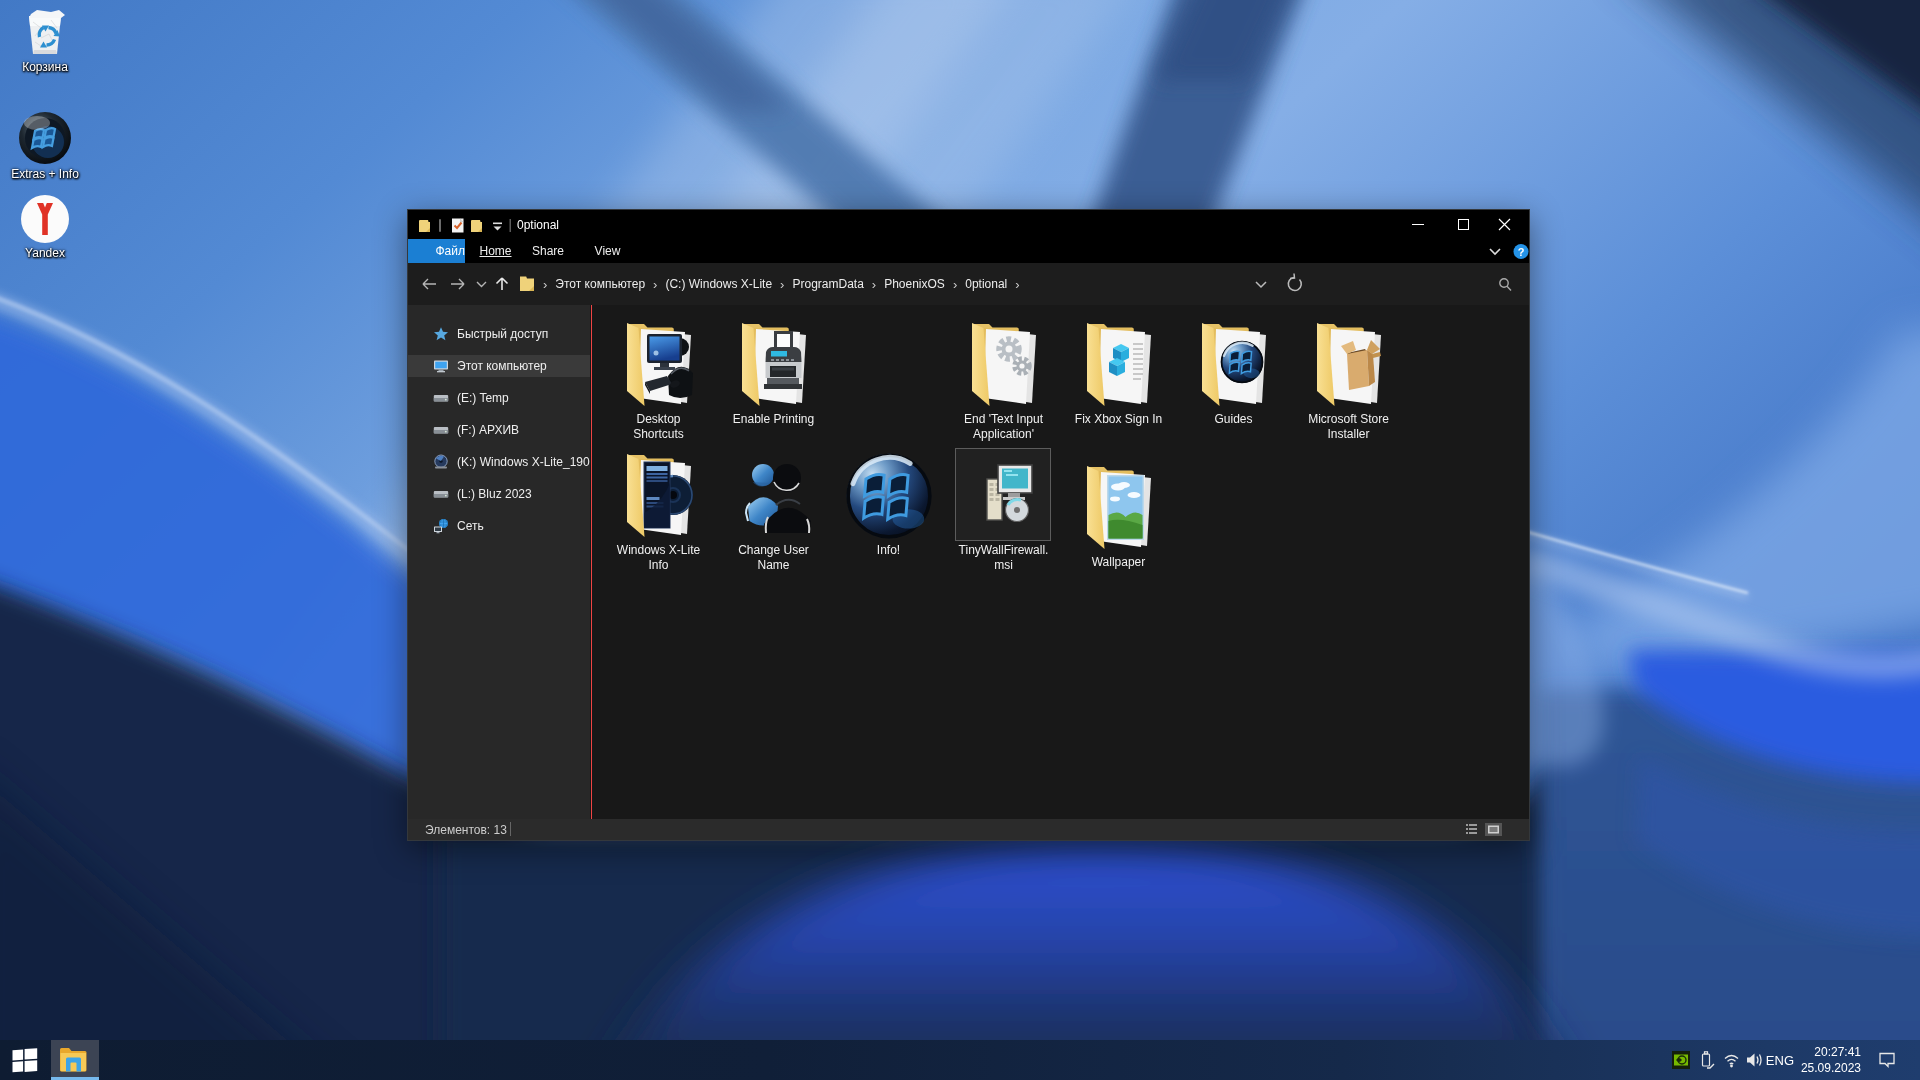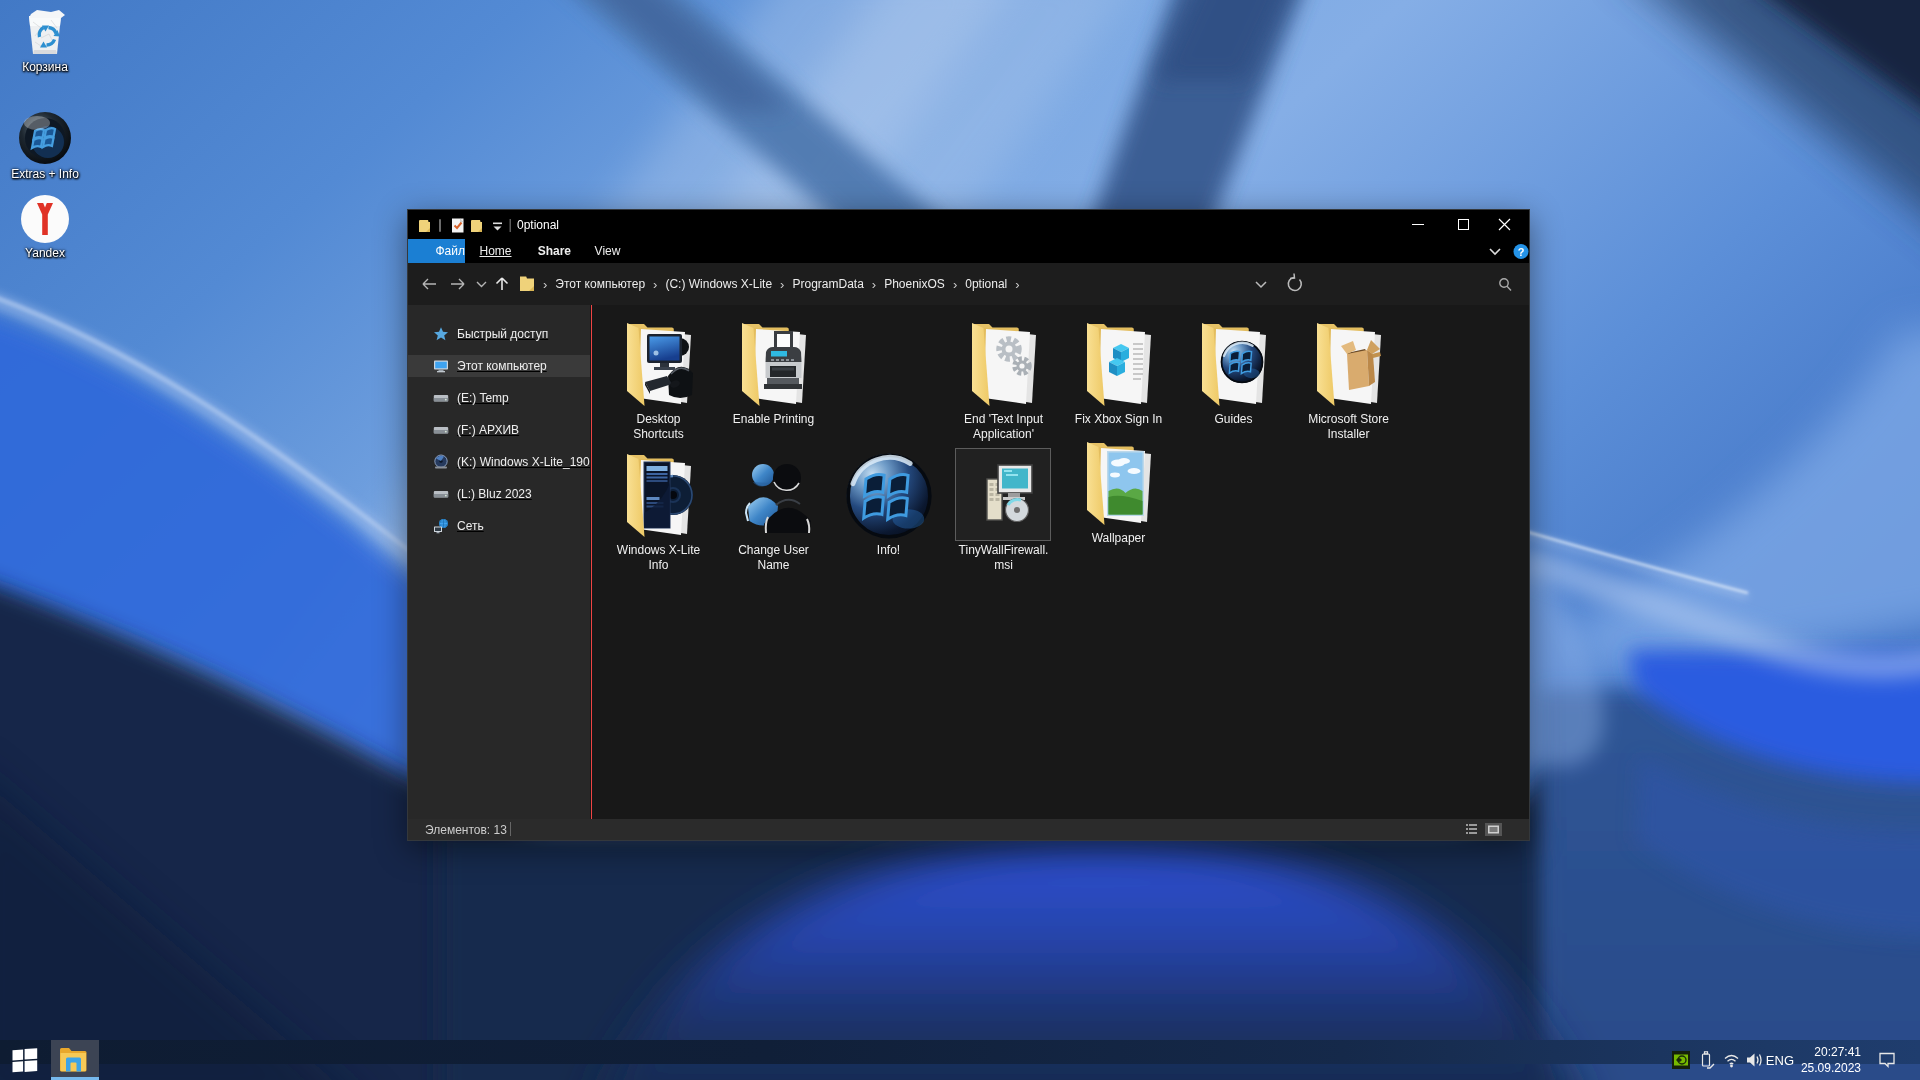--- a/index.html
+++ b/index.html
@@ -9,32 +9,32 @@
 .abs{position:absolute;}
 
 .dico{position:absolute;width:90px;text-align:center;color:#fff;font-size:12px;}
 .dico .lab{text-shadow:0 1px 2px #000,0 0 3px #000,1px 1px 2px #000;margin-top:2px;}
 
 #win{position:absolute;left:407px;top:209px;width:1123px;height:632px;background:#ef4444;
 border:1px solid #34383c;box-shadow:0 8px 30px rgba(0,0,0,.45);}
 #titlebar{position:absolute;left:0;top:0;width:100%;height:29px;background:#000;color:#fff;}
 #menubar{position:absolute;left:0;top:29px;width:100%;height:24px;background:#000;color:#eee;font-size:12px;}
 #addr{position:absolute;left:0;top:53px;width:100%;height:42px;background:#1d1d1d;color:#eee;font-size:12px;}
-#sidebar{position:absolute;left:0;top:95px;width:183px;height:514px;background:#282828;border-right:1px solid #171717;text-decoration:underline;}
+#sidebar{position:absolute;left:0;top:95px;width:183px;height:514px;background:#282828;border-right:1px solid #171717;}
 #content{position:absolute;left:184px;top:95px;right:0;height:514px;background:#181818;}
 #statusbar{position:absolute;left:0;top:609px;width:100%;height:21px;background:#2b2b2b;color:#ccc;font-size:12px;}
 .srow{height:32px;display:flex;align-items:center;padding-left:25px;color:#eee;font-size:12px;white-space:nowrap;overflow:hidden;}
 .srow svg{margin-right:8px;flex:none;}
 .sel{background:linear-gradient(#282828 0,#282828 5px,#3a3a3a 5px,#3a3a3a 27px,#282828 27px,#282828 32px);}
 .tile{position:absolute;width:115px;text-align:center;color:#f0f0f0;font-size:12px;line-height:15px;}
 .tile svg{display:block;margin:0 auto;}
 .tile .lbl{margin-top:4px;}
 .crumbsep{font-size:13px;color:#cdcdcd;padding:0 8px;}
 
-#taskbar{position:absolute;left:0;top:1040px;width:1920px;height:24px;
+#taskbar{position:absolute;left:0;top:1040px;width:1920px;height:40px;
 background:linear-gradient(90deg,#0e1c32 0,#101f38 40%,#15294a 70%,#1d3966 92%,#1f3d6e 100%);}
 #tray{position:absolute;right:0;top:0;height:40px;color:#fff;}
 </style>
 </head>
 <body>
 <svg id="wall" viewBox="0 0 1920 1080" preserveAspectRatio="none">
 <defs>
 <linearGradient id="base" x1="0" y1="0" x2="1" y2="0.62">
  <stop offset="0" stop-color="#4279c6"></stop>
  <stop offset="0.2" stop-color="#538ad4"></stop>
@@ -177,21 +177,21 @@
  <div class="abs" style="left:109px;top:8px;font-size:12px;color:#fff">0ptional</div>
  <svg class="abs" style="left:987px;top:0" width="136" height="29" viewBox="0 0 136 29">
   <path d="M17,14.5 h12" stroke="#fff" stroke-width="1"></path>
   <rect x="63.5" y="9.5" width="10" height="10" fill="none" stroke="#fff" stroke-width="1"></rect>
   <path d="M104,9 l11,11 M115,9 l-11,11" stroke="#fff" stroke-width="1.2"></path>
  </svg>
 </div>
 <div id="menubar">
  <div class="abs" style="left:0;top:0;width:57px;height:24px;background:#1b7fd3;color:#fff;text-align:right;line-height:24px;">Файл</div>
  <div class="abs" style="left:70px;top:0;width:35px;text-align:center;line-height:24px;text-decoration:underline;">Home</div>
- <div class="abs" style="left:124px;top:0;width:39px;text-align:right;line-height:24px;font-weight:bold;">Share</div>
+ <div class="abs" style="left:124px;top:0;width:39px;text-align:left;line-height:24px;">Share</div>
  <div class="abs" style="left:181px;top:0;width:37px;text-align:center;line-height:24px;">View</div>
  <svg class="abs" style="left:1080px;top:5px" width="43px" height="16" viewBox="0 0 43 16">
   <path d="M2,5 l5,5 l5,-5" stroke="#ddd" stroke-width="1.6" fill="none"></path>
   <circle cx="33" cy="7.5" r="7.5" fill="#2493e8"></circle>
   <text x="33" y="12" font-size="11" font-weight="bold" fill="#fff" text-anchor="middle" font-family="Liberation Sans">?</text>
  </svg>
 </div>
 <div id="addr">
  <svg class="abs" style="left:0;top:0" width="140" height="42" viewBox="0 0 140 42">
   <g stroke="#b5b5b5" stroke-width="1.4" fill="none">
@@ -438,21 +438,21 @@
  </g>
         </svg>
  <div class="lbl">TinyWallFirewall.<br>msi</div>
       </div>
 <div class="tile" style="left:239px;top:148px">
         <svg width="96" height="86" viewBox="0 0 96 86">
  <use href="#worb" transform="translate(48,43) scale(1.76)"></use>
         </svg>
  <div class="lbl">Info!</div>
       </div>
-<div class="tile" style="left:469px;top:136px">
+<div class="tile" style="left:469px;top:160px">
         <svg width="96" height="86" viewBox="0 0 96 86">
  <use href="#fold"></use>
  <g>
   <rect x="36" y="10" width="37" height="65" fill="#bcd8ea"></rect>
   <rect x="37.5" y="11.5" width="34" height="62" fill="#8ec6ee"></rect>
   <path d="M37.5,50 q10,-6 17,2 q9,-8 17,-2 l0,23.5 l-34,0 z" fill="#5aa845"></path>
   <path d="M37.5,56 q12,-4 34,4 l0,13.5 l-34,0 z" fill="#3f8a2e"></path>
   <g fill="#f6fbff">
               <ellipse cx="47" cy="22" rx="7" ry="3.4"></ellipse>
               <ellipse cx="53" cy="20" rx="6" ry="3"></ellipse>

